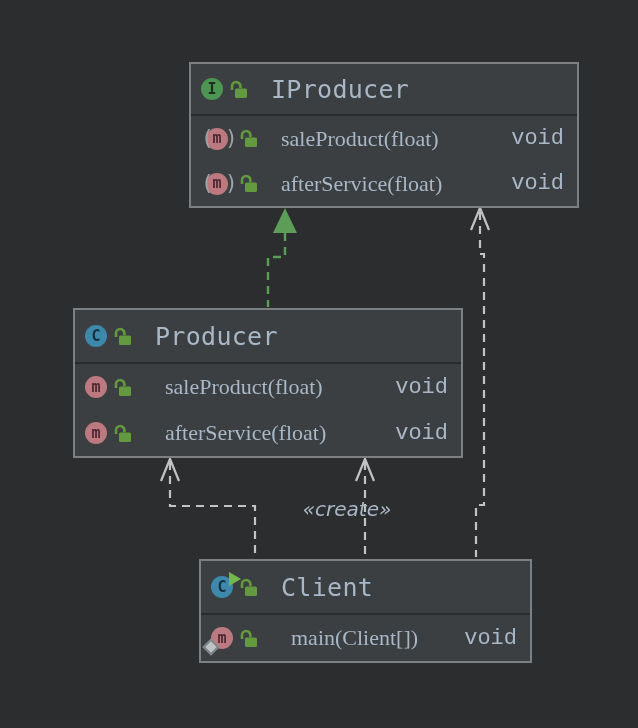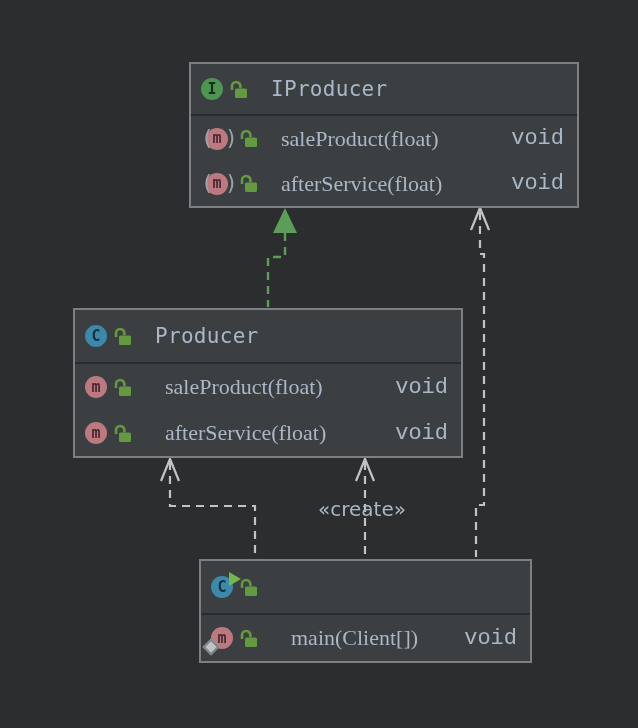--- a/index.html
+++ b/index.html
@@ -14,21 +14,21 @@
   .node{
     position:absolute;box-sizing:border-box;
     background:#3c3f41;border:2px solid #7d8082;
     color:#a9b7c6;display:flex;flex-direction:column;
   }
   .node-header{
     display:flex;align-items:center;flex:none;
     border-bottom:2px solid #292b2c;box-sizing:border-box;
     padding:0 13px 0 10px;
   }
-  .node-title{font-size:21px;letter-spacing:0.3px;white-space:pre;}
+  .node-title{font-size:25px;letter-spacing:0.3px;white-space:pre;}
   .node-body{display:flex;flex-direction:column;flex:1;}
   .member-row{
     display:flex;align-items:center;flex:1;
     padding:0 13px 0 10px;font-size:22px;
   }
   .icon-cluster{display:flex;align-items:center;width:70px;flex:none;}
   .badge{
     width:22px;height:22px;border-radius:50%;flex:none;
     display:flex;align-items:center;justify-content:center;
     font-size:15px;font-weight:bold;position:relative;line-height:1;
@@ -169,31 +169,32 @@
 
   <div class="node" style="left:199px;top:559px;width:333px;height:104px;">
     <div class="node-header" style="height:54px;">
       <span class="icon-cluster">
         <span class="badge clazz">C<span class="run-overlay"></span></span>
         <svg class="lock" viewBox="0 0 21 21">
           <path d="M4 11 V7.2 a4.2 4.2 0 0 1 8.4 0 v2" fill="none" stroke="#63993f" stroke-width="2.6"></path>
           <rect x="7" y="9.5" width="12" height="9.5" rx="1.5" fill="#63993f"></rect>
         </svg>
       </span>
+      <span class="node-title">Client</span>
     </div>
     <div class="node-body">
       <div class="member-row">
         <span class="icon-cluster">
           <span class="badge method">m<span class="static-overlay"></span></span>
           <svg class="lock" viewBox="0 0 21 21">
             <path d="M4 11 V7.2 a4.2 4.2 0 0 1 8.4 0 v2" fill="none" stroke="#63993f" stroke-width="2.6"></path>
             <rect x="7" y="9.5" width="12" height="9.5" rx="1.5" fill="#63993f"></rect>
           </svg>
         </span>
         <span class="sig">main(Client[])</span>
         <span class="ret">void</span>
       </div>
     </div>
   </div>
 
-  <div class="edge-label" style="left:362px;top:509px;">«create»</div>
+  <div class="edge-label" style="left:347px;top:509px;font-style:italic;">«create»</div>
 
 </div>
 
 </body></html>

